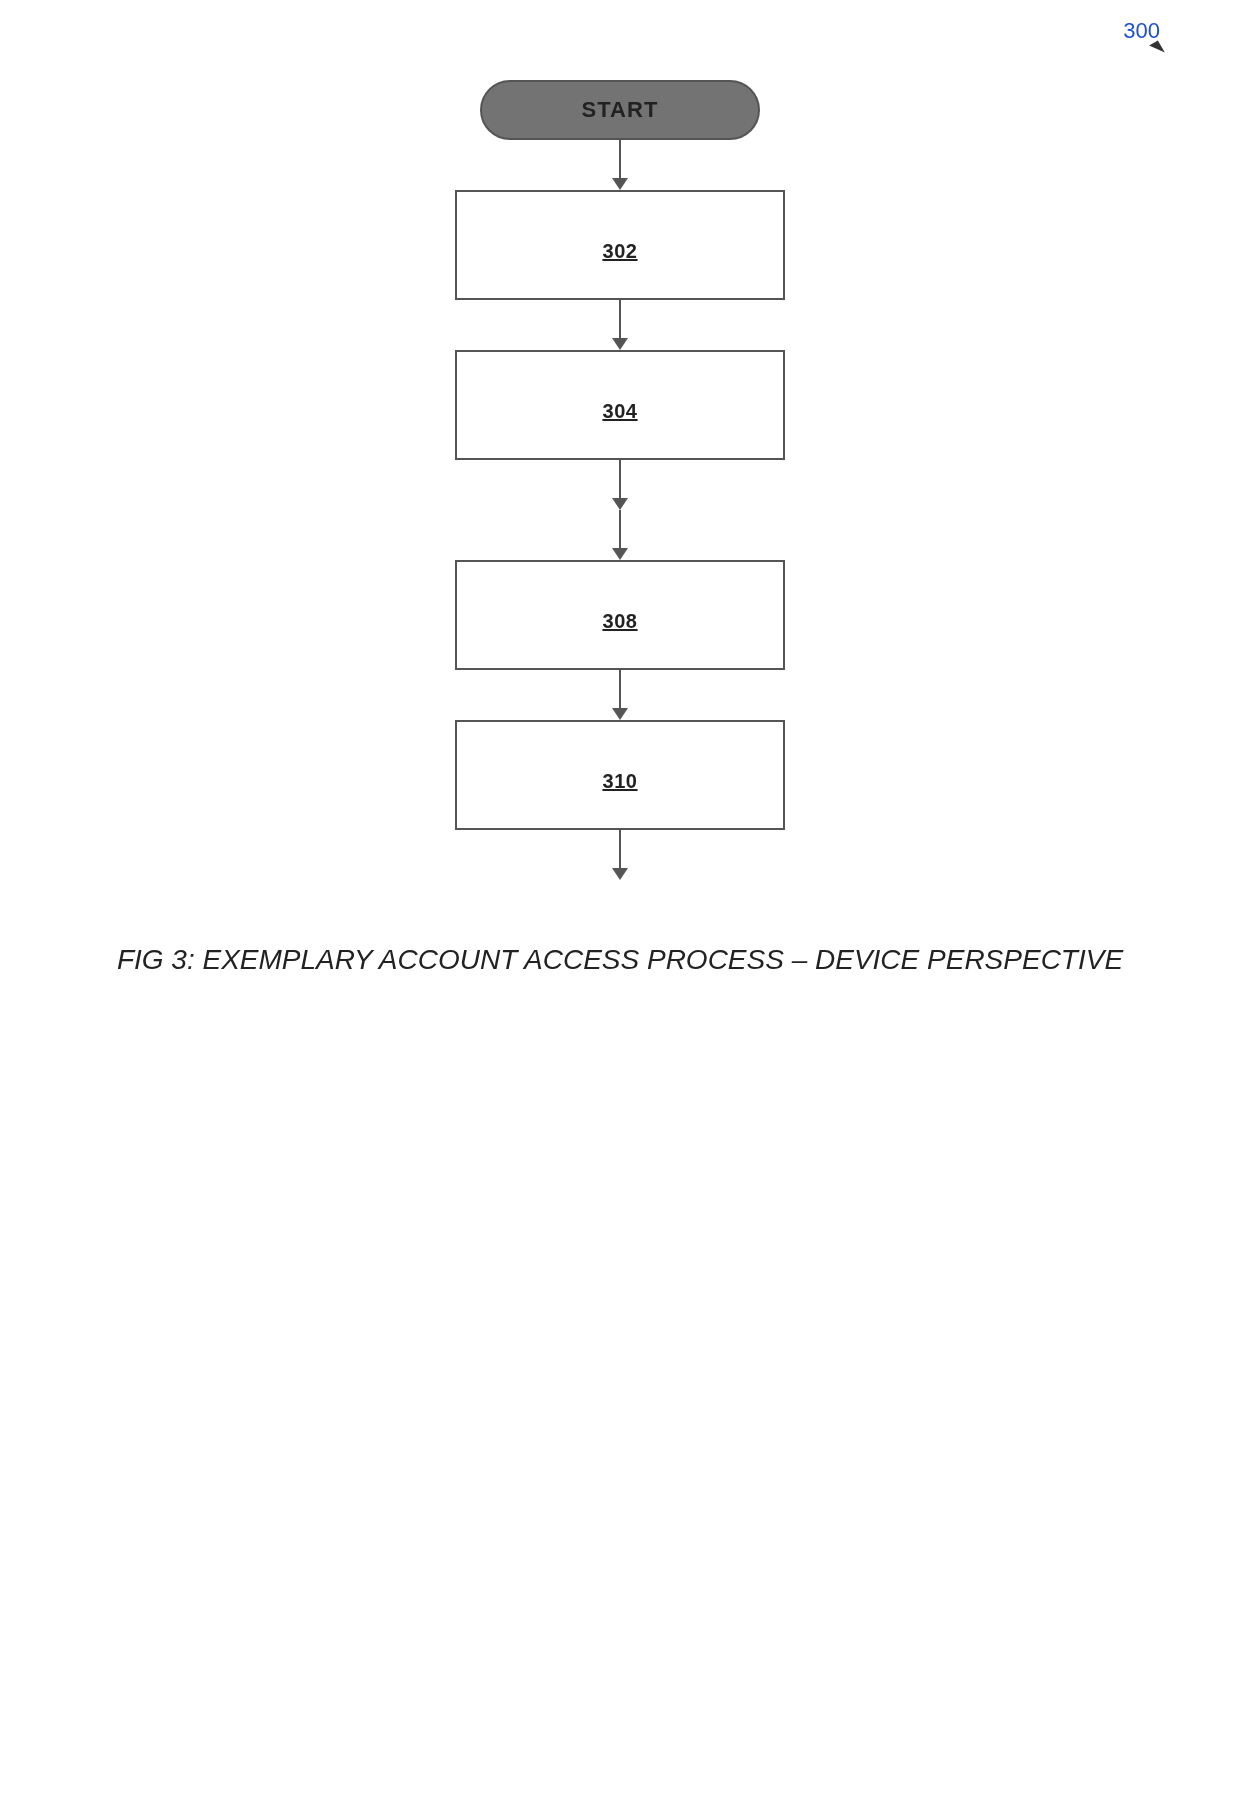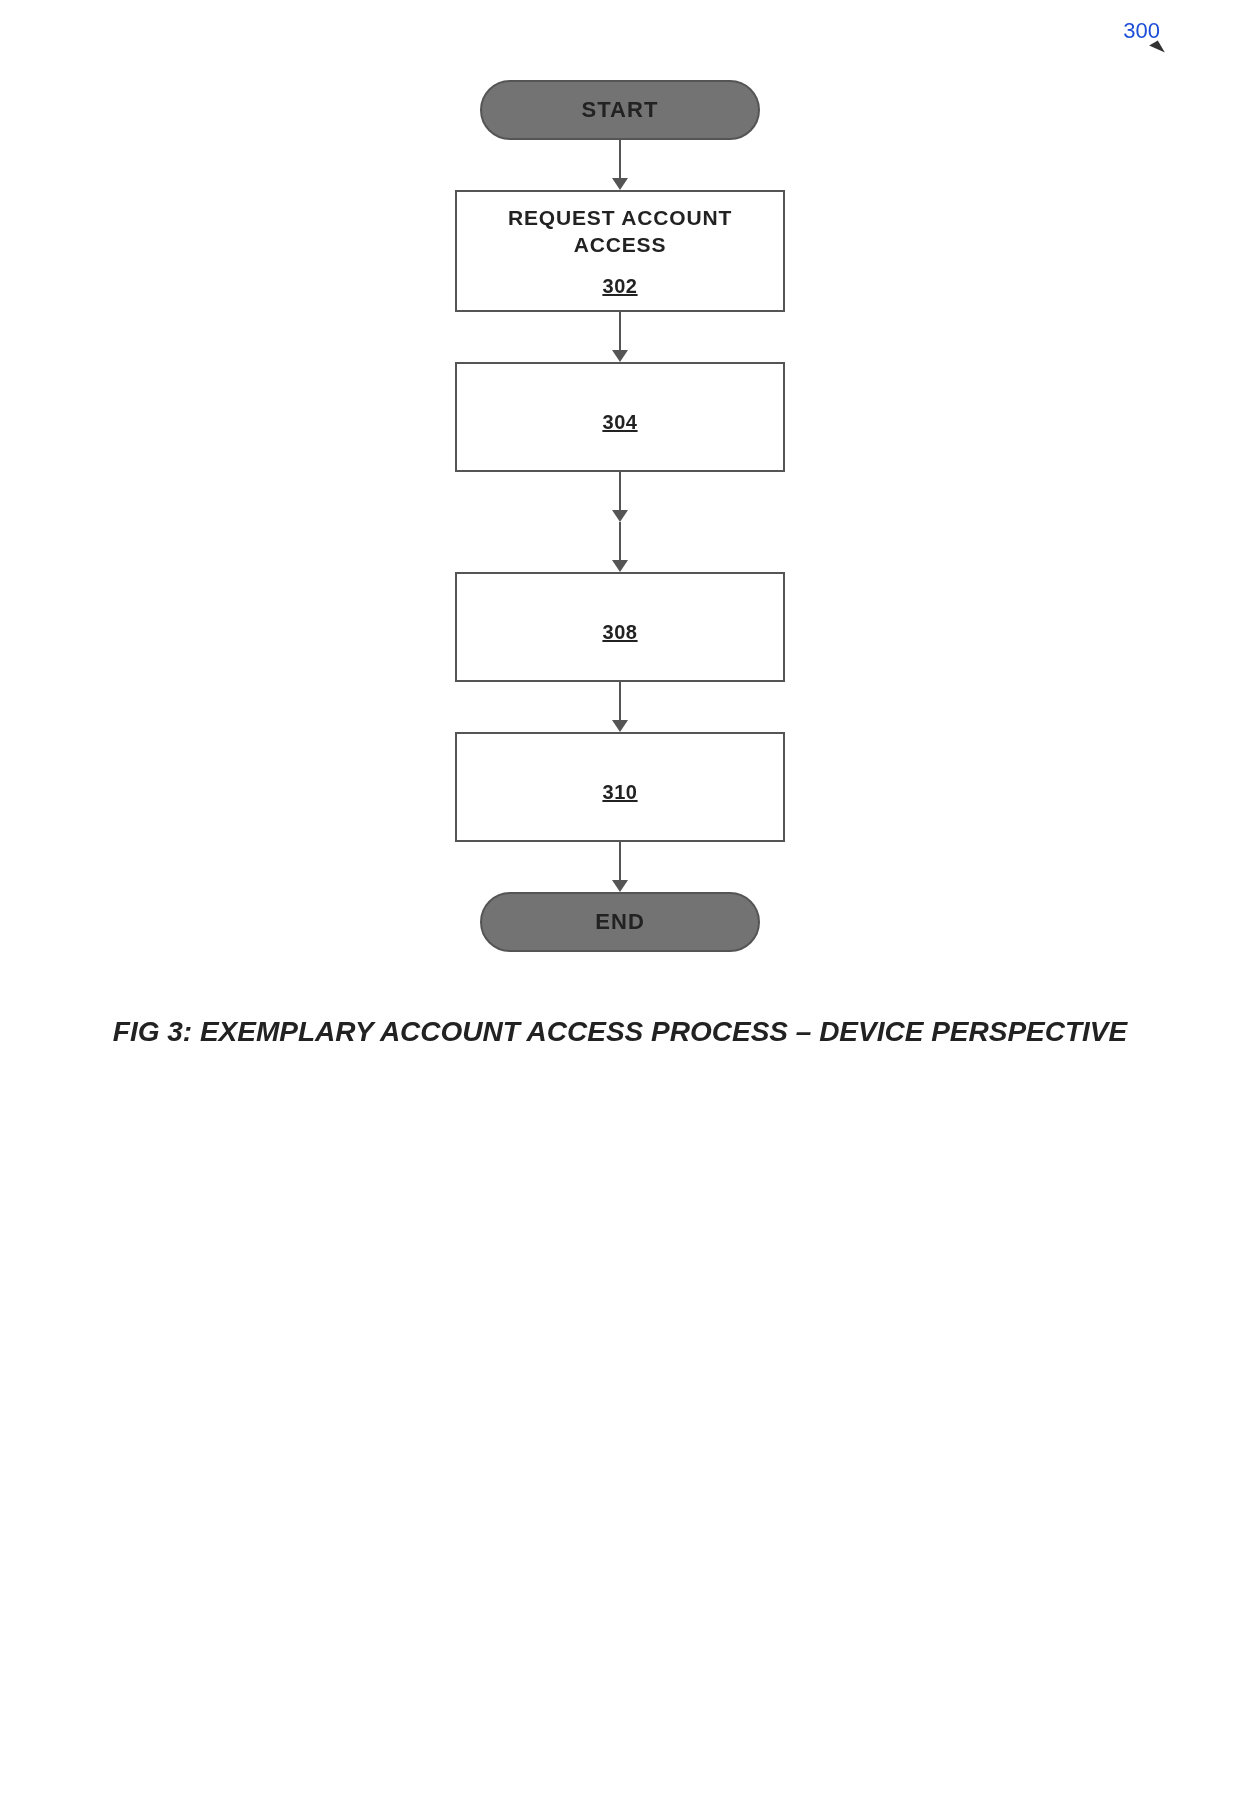--- a/index.html
+++ b/index.html
@@ -140,21 +140,21 @@
       margin-top: 60px;
       padding: 0 80px 60px 80px;
       text-align: center;
     }
 
     .caption-text {
       font-family: Arial, sans-serif;
       font-size: 28px;
       font-style: italic;
       color: #222;
-      font-weight: bold;
+      font-weight: normal;
       line-height: 1.4;
     }
   </style>
 </head>
 <body>
 
 <div class="page-container">
 
   <div class="diagram-area">
 
@@ -167,21 +167,20 @@
       </div>
     </div>
 
     <div class="arrow-down">
       <div class="arrow-line"></div>
       <div class="arrow-head"></div>
     </div>
 
     <div class="flow-node">
       <div class="process-rect">
-        <span class="label-text">REQUEST ACCOUNT ACCESS</span>
         <span class="ref-num">302</span>
       </div>
     </div>
 
     <div class="arrow-down">
       <div class="arrow-line"></div>
       <div class="arrow-head"></div>
     </div>
 
     <div class="flow-node">
@@ -216,25 +215,20 @@
       <div class="process-rect">
         <span class="ref-num">310</span>
       </div>
     </div>
 
     <div class="arrow-down">
       <div class="arrow-line"></div>
       <div class="arrow-head"></div>
     </div>
 
-    <div class="flow-node">
-      <div class="rounded-rect">
-        <span>END</span>
-      </div>
-    </div>
 
   </div>
 
   <div class="caption-area">
     <div class="caption-text">FIG 3: EXEMPLARY ACCOUNT ACCESS PROCESS – DEVICE PERSPECTIVE</div>
   </div>
 
 </div>
 
 </body></html>

